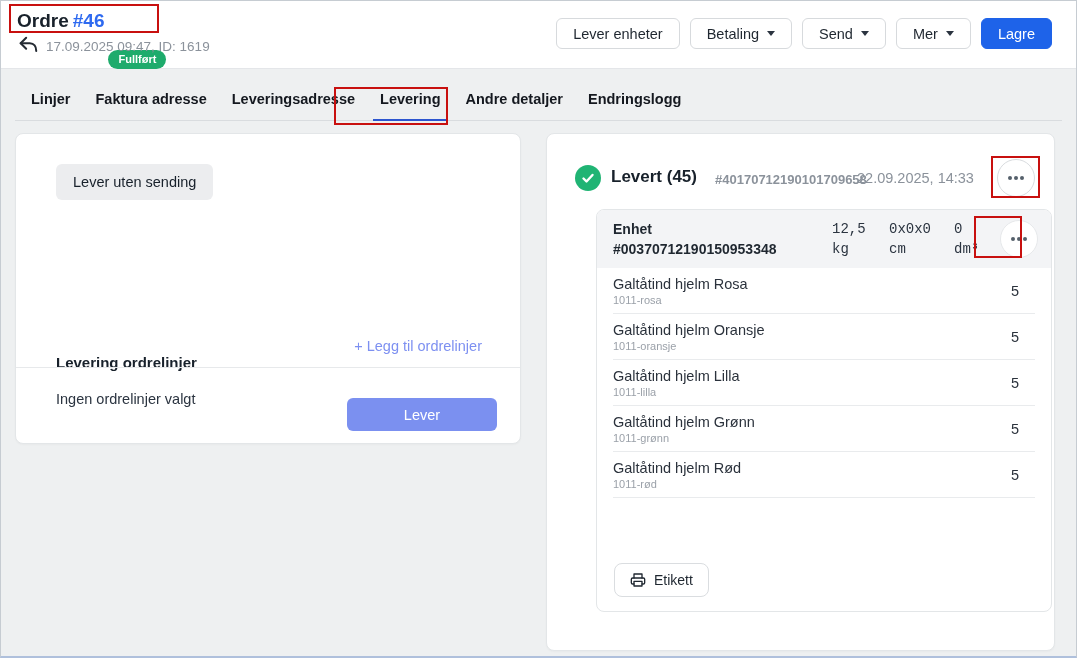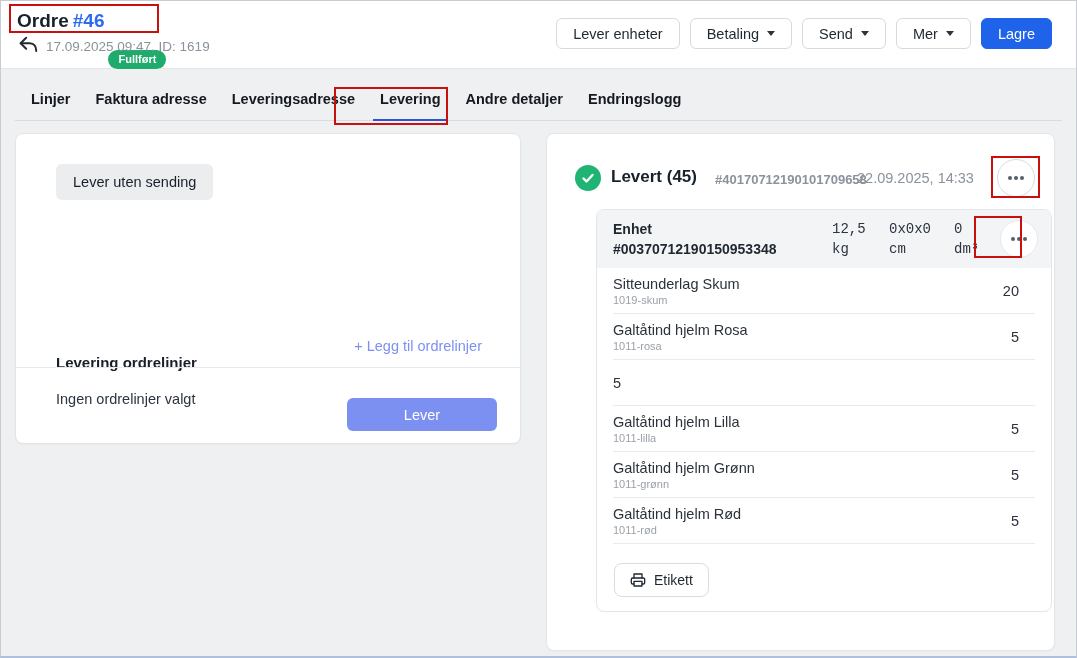--- a/index.html
+++ b/index.html
@@ -177,33 +177,30 @@
             <span class="dot"></span>
               <span class="dot"></span>
               <span class="dot"></span>
           </span>
         </div>
       </div>
 
       <div class="rows">
         <div class="row">
           <div>
-            <div class="row-name">Sitteunderlag Skum</div>
-            <div class="row-sku">1019-skum</div>
-          </div>
-          <div class="row-qty">20</div>
-        </div>
-        <div class="row">
-          <div>
             <div class="row-name">Galtåtind hjelm Rosa</div>
             <div class="row-sku">1011-rosa</div>
           </div>
           <div class="row-qty">5</div>
         </div>
         <div class="row">
+          <div>
+            <div class="row-name">Galtåtind hjelm Oransje</div>
+            <div class="row-sku">1011-oransje</div>
+          </div>
           <div class="row-qty">5</div>
         </div>
         <div class="row">
           <div>
             <div class="row-name">Galtåtind hjelm Lilla</div>
             <div class="row-sku">1011-lilla</div>
           </div>
           <div class="row-qty">5</div>
         </div>
         <div class="row">

